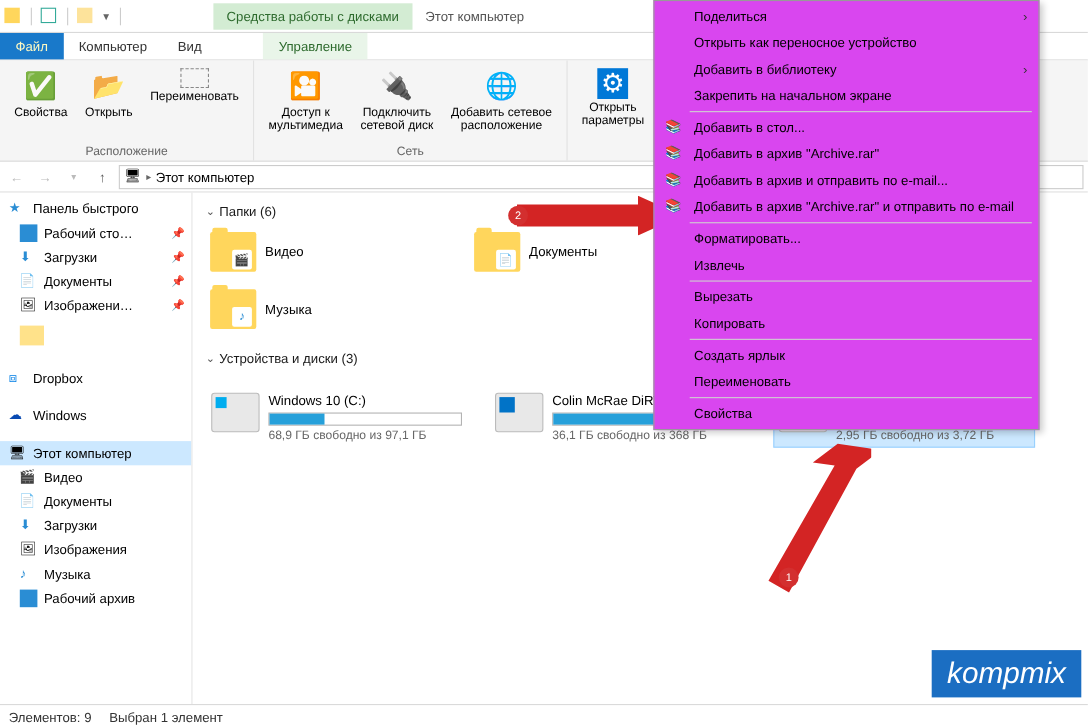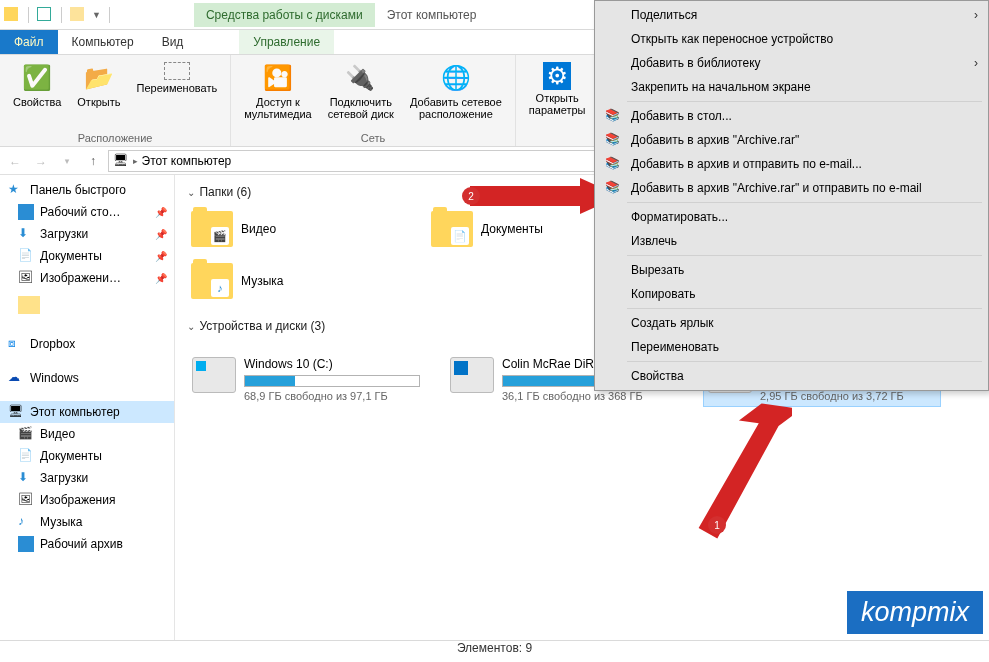--- a/index.html
+++ b/index.html
@@ -56,23 +56,23 @@
 .drives-grid { display: flex; flex-wrap: wrap; gap: 12px 20px; margin-top: 19px; }
 .drive-item { display: flex; gap: 8px; width: 238px; padding: 4px; cursor: pointer; border: 1px solid transparent; }
 .drive-item.selected { background: #cce8ff; border-color: #99d1ff; }
 .drive-item .dicon { width: 44px; height: 36px; background: #e8e8e8; border: 1px solid #bbb; border-radius: 3px; position: relative; flex-shrink: 0; }
 .drive-item .dinfo { flex: 1; }
 .drive-item .dname { font-size: 12px; margin-bottom: 4px; }
 .drive-item .dbar { height: 12px; background: #fff; border: 1px solid #b3b3b3; margin-bottom: 3px; position: relative; }
 .drive-item .dbar-fill { height: 100%; background: #26a0da; }
 .drive-item .dfree { font-size: 11px; color: #666; }
 
-.statusbar { height: 22px; border-top: 1px solid #dadada; display: flex; align-items: center; padding: 0 8px; gap: 16px; font-size: 11px; color: #333; position: absolute; bottom: 0; left: 0; right: 0; background: #fff; flex-direction: column; }
-
-.context-menu { position: absolute; top: 0; left: 594px; width: 395px; background: #e5e5e5; border: 1px solid #999; box-shadow: 3px 3px 6px rgba(0,0,0,0.2); z-index: 100; padding: 2px; }
+.statusbar { height: 22px; border-top: 1px solid #dadada; display: flex; align-items: center; padding: 0 8px; gap: 16px; font-size: 11px; color: #333; position: absolute; bottom: 0; left: 0; right: 0; background: #fff; }
+
+.context-menu { position: absolute; top: 0; left: 594px; width: 351px; background: #d946ef; border: 1px solid #999; box-shadow: 3px 3px 6px rgba(0,0,0,0.2); z-index: 100; padding: 2px; }
 .ctx-item { display: flex; align-items: center; padding: 5px 8px 5px 34px; cursor: pointer; position: relative; }
 .ctx-item .arrow { margin-left: auto; color: #333; }
 .ctx-item .ctx-icon { position: absolute; left: 8px; width: 16px; height: 16px; }
 .ctx-sep { height: 1px; background: #d0d0d0; margin: 2px 4px 2px 30px; }
 
 .red-arrow { position: absolute; z-index: 90; }
 .red-arrow svg { display: block; }
 .badge { position: absolute; width: 18px; height: 18px; border-radius: 50%; background: #d32f2f; color: #fff; display: flex; align-items: center; justify-content: center; font-size: 10px; z-index: 91; }
 
 .watermark { position: absolute; right: 6px; bottom: 28px; background: #1b6ec2; color: #fff; padding: 6px 14px; font-size: 27px; font-style: italic; }

